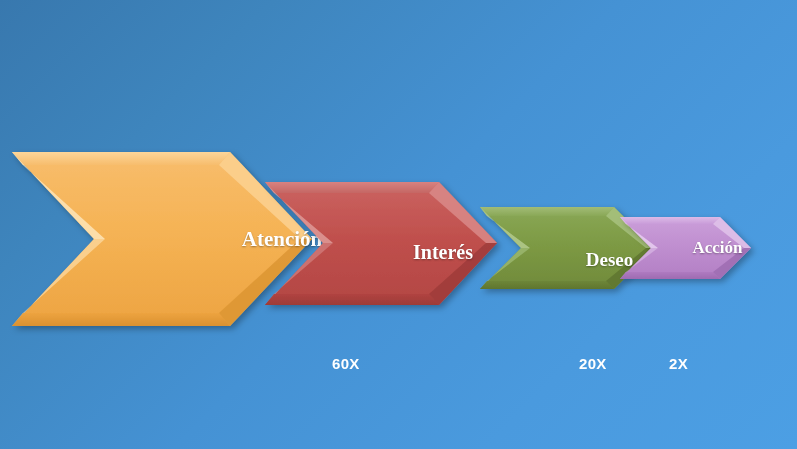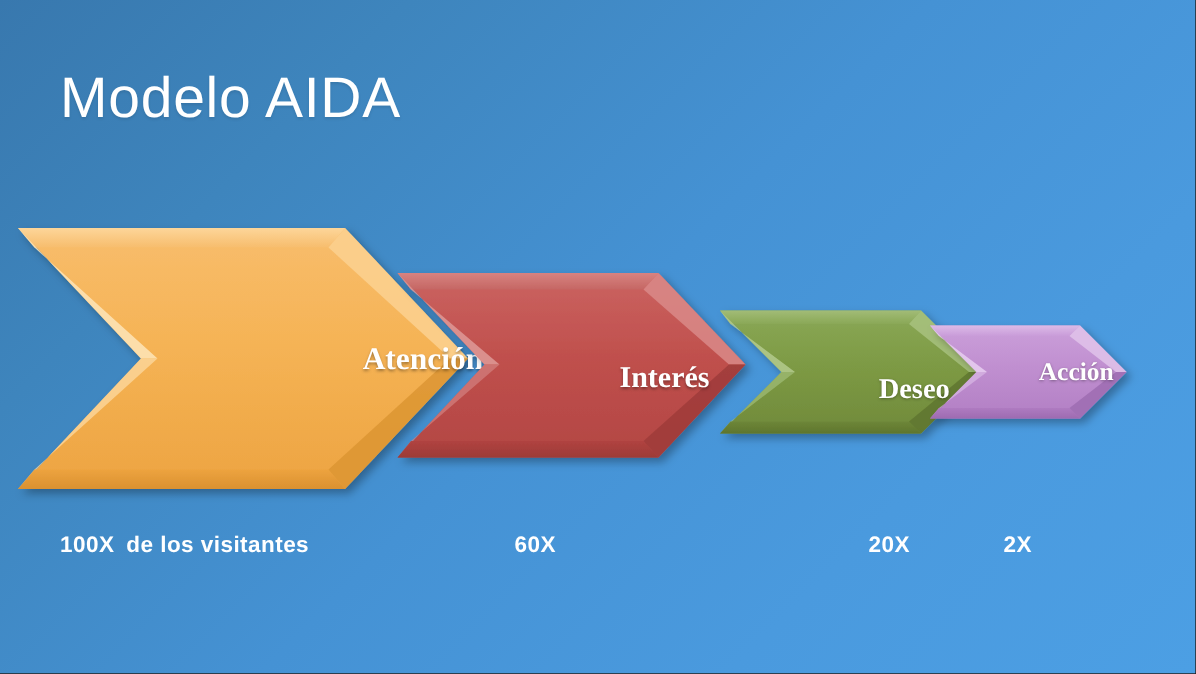--- a/index.html
+++ b/index.html
@@ -70,30 +70,29 @@
     font-weight: bold;
     color: #ffffff;
     white-space: nowrap;
     letter-spacing: 0.3px;
   }
   .metric .sub {
     font-weight: bold;
     margin-left: 8px;
   }
   #metric-1 { left: 40px; }
-  #metric-2 { left: 343px; }
+  #metric-2 { left: 332px; }
   #metric-3 { left: 579px; }
   #metric-4 { left: 669px; }
 </style>
 </head>
 <body>
 
 <div id="slide">
 
-  <div id="title">Modelo AIDA</div>
 
   <div class="chev" id="chev-attention" style="left:12px; top:152px; width:300px; height:174px;">
     <svg width="300" height="174" viewBox="0 0 300 174">
       <defs>
         <linearGradient id="gAtt" x1="0" y1="0" x2="0" y2="1">
           <stop offset="0%" stop-color="#f8bd6c"></stop>
           <stop offset="45%" stop-color="#f5b355"></stop>
           <stop offset="100%" stop-color="#eda441"></stop>
         </linearGradient>
         <linearGradient id="gAttTop" x1="0" y1="0" x2="0" y2="1">
@@ -216,23 +215,20 @@
         <polygon points="100,0 131,31 124,31 93,7" fill="#e0c3ea" opacity="0.85"></polygon>
         <polygon points="0,0 31,31 38,31 6,7" fill="#e5cbee" opacity="0.9"></polygon>
         <polygon points="0,62 31,31 38,31 6,55" fill="#d7b5e3" opacity="0.75"></polygon>
         <polygon points="0,62 100,62 93,55 6,55" fill="url(#gActBot)" opacity="0.95"></polygon>
         <polygon points="100,62 131,31 124,31 93,55" fill="#9e6cb1" opacity="0.85"></polygon>
       </g>
     </svg>
     <div class="chev-label">Acción</div>
   </div>
 
-  <div class="metric" id="metric-1">
-    <span>100X</span><span class="sub">de los visitantes</span>
-  </div>
 
   <div class="metric" id="metric-2">
     <span>60X</span>
   </div>
 
   <div class="metric" id="metric-3">
     <span>20X</span>
   </div>
 
   <div class="metric" id="metric-4">

